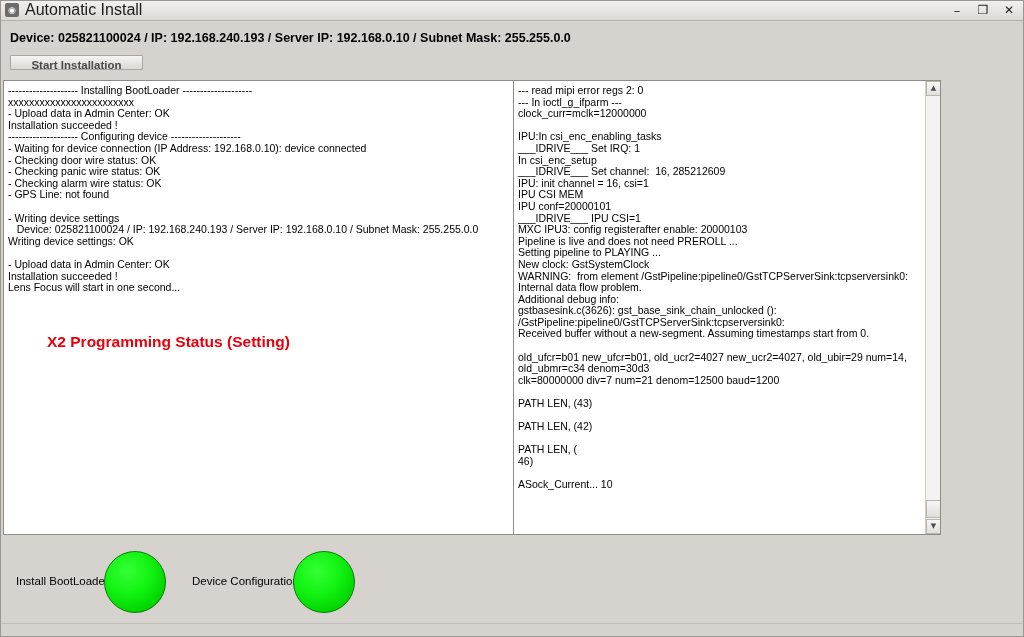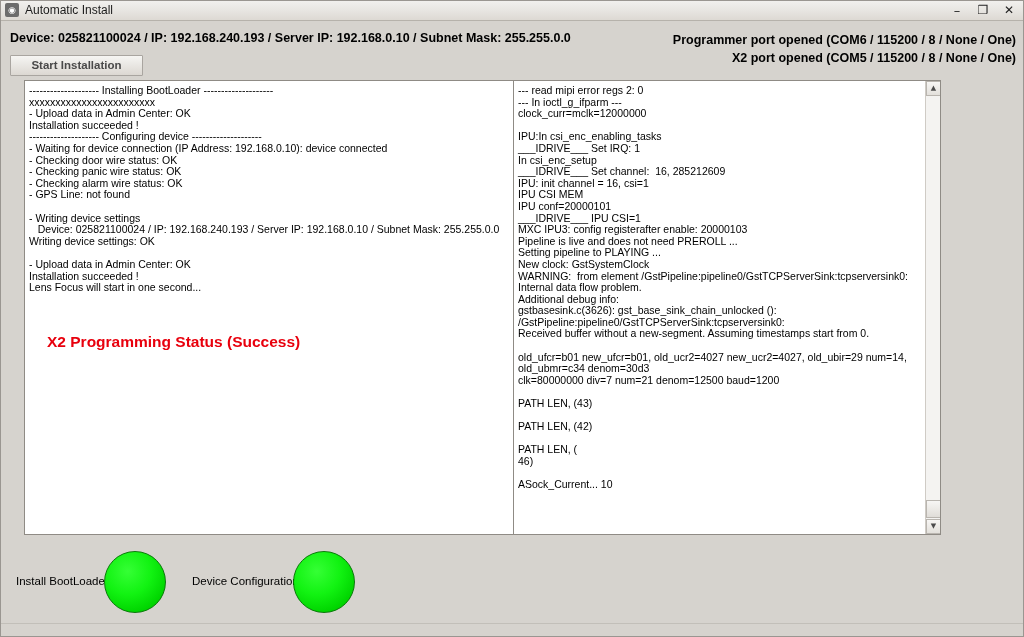--- a/index.html
+++ b/index.html
@@ -36,21 +36,21 @@
     border-radius: 2px;
     background: #6c6c6c;
     color: #fff;
     font-size: 9px;
     line-height: 14px;
     text-align: center;
     font-family: "DejaVu Sans", sans-serif;
   }
   .title-text {
     margin-left: 6px;
-    font-size: 12px;
+    font-size: 16px;
     color: #1c1c1c;
   }
   .win-buttons {
     position: absolute;
     right: 2px;
     top: 0;
     height: 21px;
     display: flex;
     align-items: center;
   }
@@ -92,21 +92,21 @@
     color: #000;
     line-height: 18px;
     white-space: nowrap;
   }
   
   .start-btn {
     position: absolute;
     left: 10px;
     top: 55px;
     width: 133px;
-    height: 21px;
+    height: 15px;
     background: linear-gradient(to bottom, #f6f5f3 0%, #e9e7e3 48%, #dcd8d2 100%);
     border: 1px solid #a9a5a0;
     border-radius: 1px;
     font-size: 11.5px;
     font-weight: bold;
     color: #4a4a4a;
     line-height: 18px;
     text-align: center;
     box-sizing: border-box;
   }
@@ -114,21 +114,21 @@
   
   .panel {
     position: absolute;
     top: 80px;
     height: 455px;
     background: #ffffff;
     border: 1px solid #8f8b85;
     box-sizing: border-box;
     overflow: hidden;
   }
-  .panel-left { left: 24px; width: 564px; }
+  .panel-left { left: 3px; width: 564px; }
   .panel-right { left: 513px; width: 428px; }
 
   .log-text {
     position: absolute;
     left: 4px;
     top: 4px;
     right: 18px;
     font-size: 10.5px;
     line-height: 11.6px;
     color: #000;
@@ -245,24 +245,20 @@
     <div class="title-text">Automatic Install</div>
     <div class="win-buttons">
       <div class="win-btn min">–</div>
       <div class="win-btn">❐</div>
       <div class="win-btn">✕</div>
     </div>
   </div>
 
   <div class="header">
     <div class="device-line">Device: 025821100024 / IP: 192.168.240.193 / Server IP: 192.168.0.10 / Subnet Mask: 255.255.0.0</div>
-    <div class="port-lines">
-      <div>Programmer port opened (COM6 / 115200 / 8 / None / One)</div>
-      <div>X2 port opened (COM5 / 115200 / 8 / None / One)</div>
-    </div>
   </div>
 
   <div class="start-btn">Start Installation</div>
 
   <div class="panel panel-left">
     <div class="log-text">-------------------- Installing BootLoader --------------------
 xxxxxxxxxxxxxxxxxxxxxxxx
 - Upload data in Admin Center: OK
 Installation succeeded !
 -------------------- Configuring device --------------------
@@ -322,21 +318,21 @@
 
 ASock_Current... 10</div>
     <div class="vscroll">
       <div class="arrow">▲</div>
       <div class="track"></div>
       <div class="thumb thumb-right" style="bottom:16px"></div>
       <div class="arrow bottom">▼</div>
     </div>
   </div>
 
-  <div class="annot annot-left">X2 Programming Status (Success)</div>
+  <div class="annot annot-left">X2 Programming Status (Setting)</div>
 
   <div class="led-label led-label-1">Install BootLoader</div>
   <div class="led led-1"></div>
   <div class="led-label led-label-2">Device Configuration</div>
   <div class="led led-2"></div>
 
   <div class="statusbar"></div>
   <div class="app-border"></div>
 </div>
 

